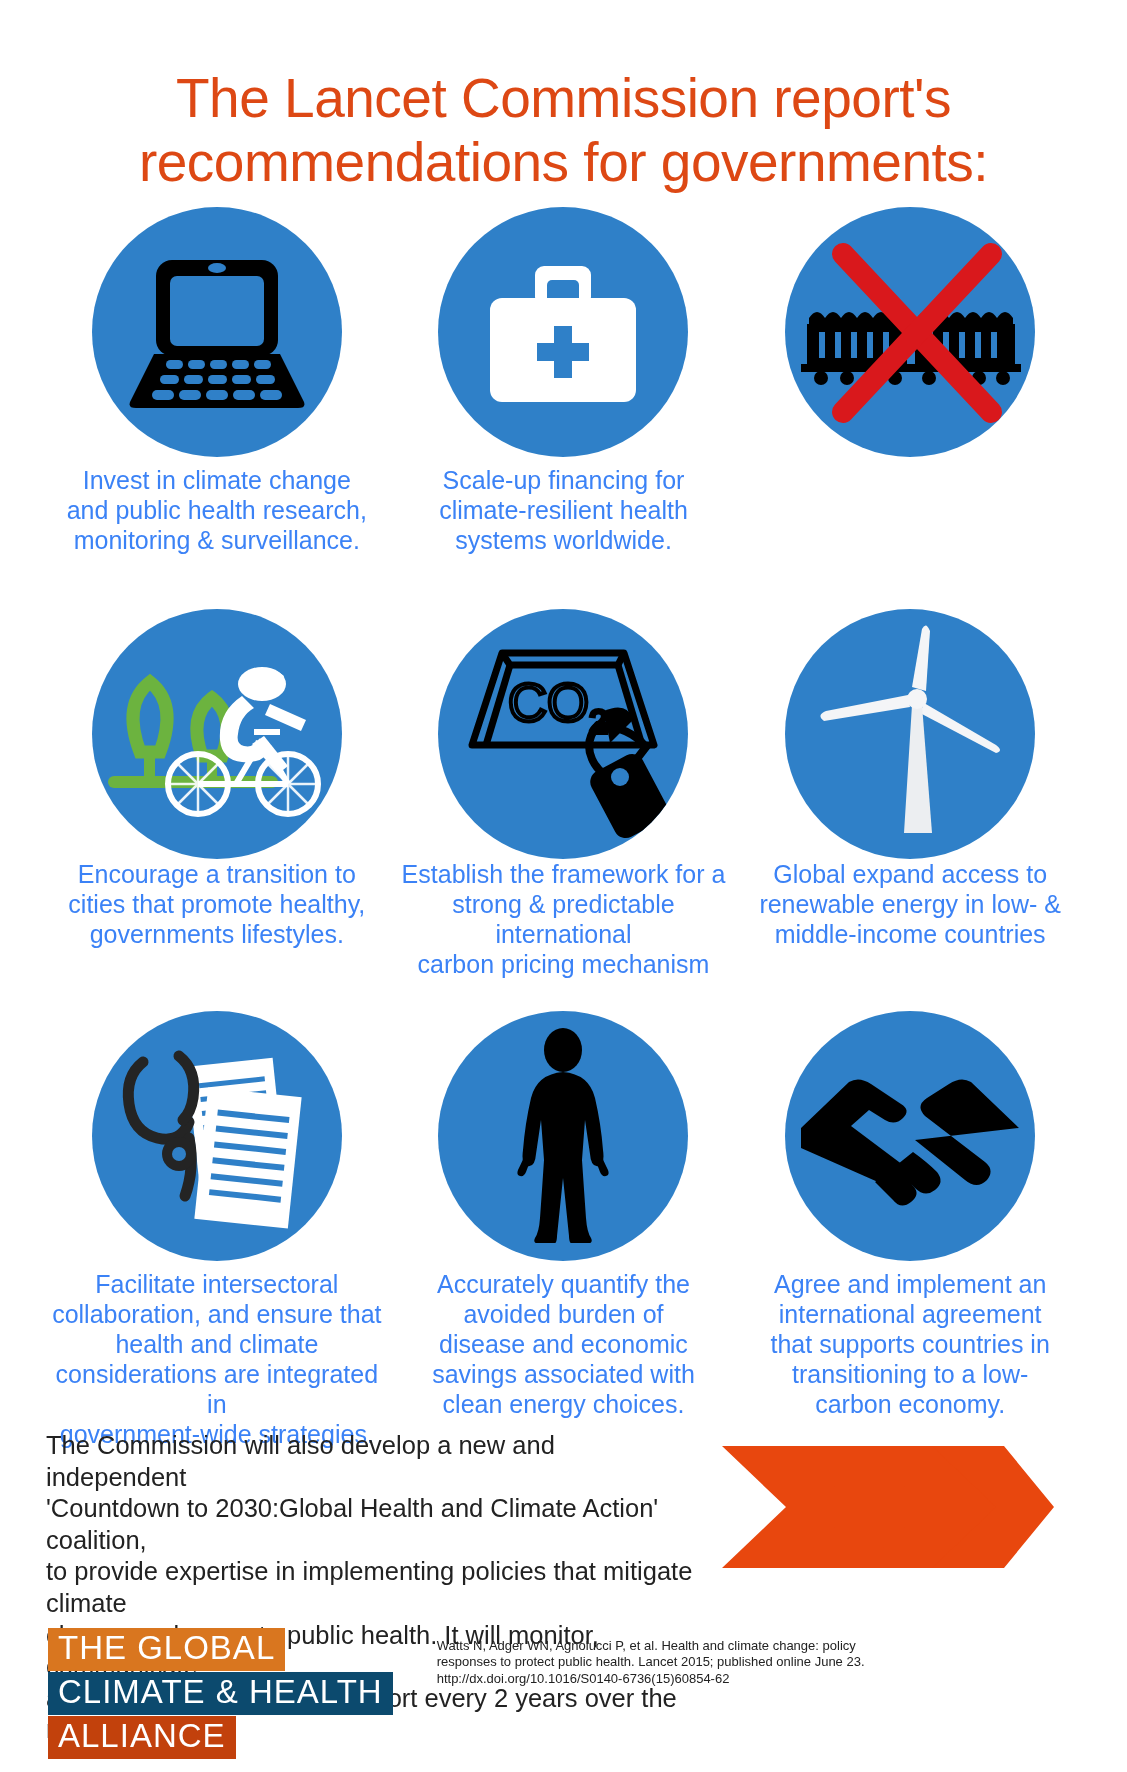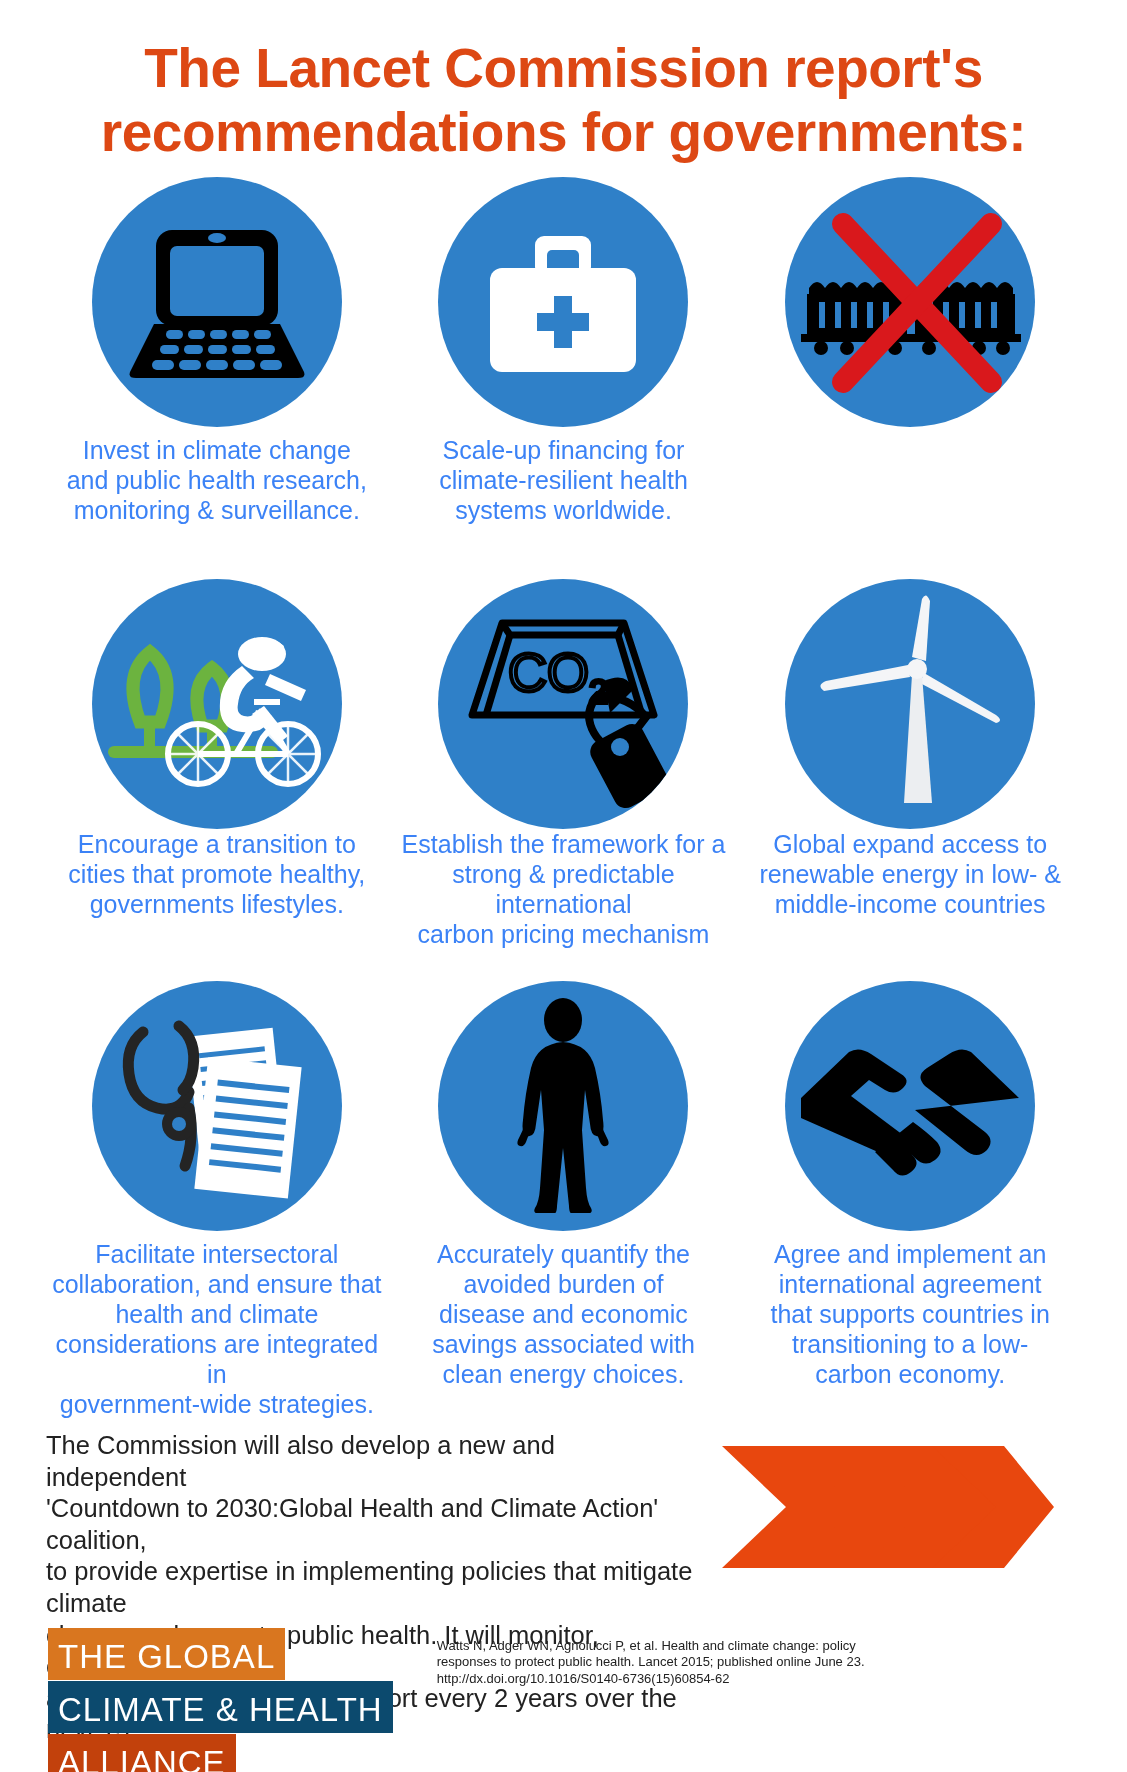--- a/index.html
+++ b/index.html
@@ -10,23 +10,23 @@
     overflow: hidden;
   }
   .page { position: relative; width: 1127px; height: 1772px; background: #fff; }
 
   
   .title {
     text-align: center;
     color: #dd4814;
     font-size: 55px;
     line-height: 1.17;
-    font-weight: 700;
+    font-weight: 400;
     letter-spacing: -0.5px;
-    padding-top: 36px;
+    padding-top: 66px;
   }
   .title .l { display: block; }
 
   
   .grid {
     display: grid;
     grid-template-columns: repeat(3, 1fr);
     width: 1040px;
     margin: 12px auto 0;
   }
@@ -85,21 +85,21 @@
     width: 1127px;
     display: flex;
     align-items: flex-start;
   }
   .logo { padding-left: 48px; }
   .logo .bar {
     display: inline-block;
     color: #fff;
     font-size: 33px;
     letter-spacing: 1px;
-    padding: 12px 10px 5px 10px;
+    padding: 3px 10px 5px 10px;
     line-height: 1.06;
     white-space: nowrap;
   }
   .logo .b1 { background: #d9761f; }
   .logo .b2 { background: #0c4a6e; }
   .logo .b3 { background: #c2410c; }
   .logo .rowb { display: block; margin-bottom: 1px; }
 
   .cite {
     margin-left: 44px;

